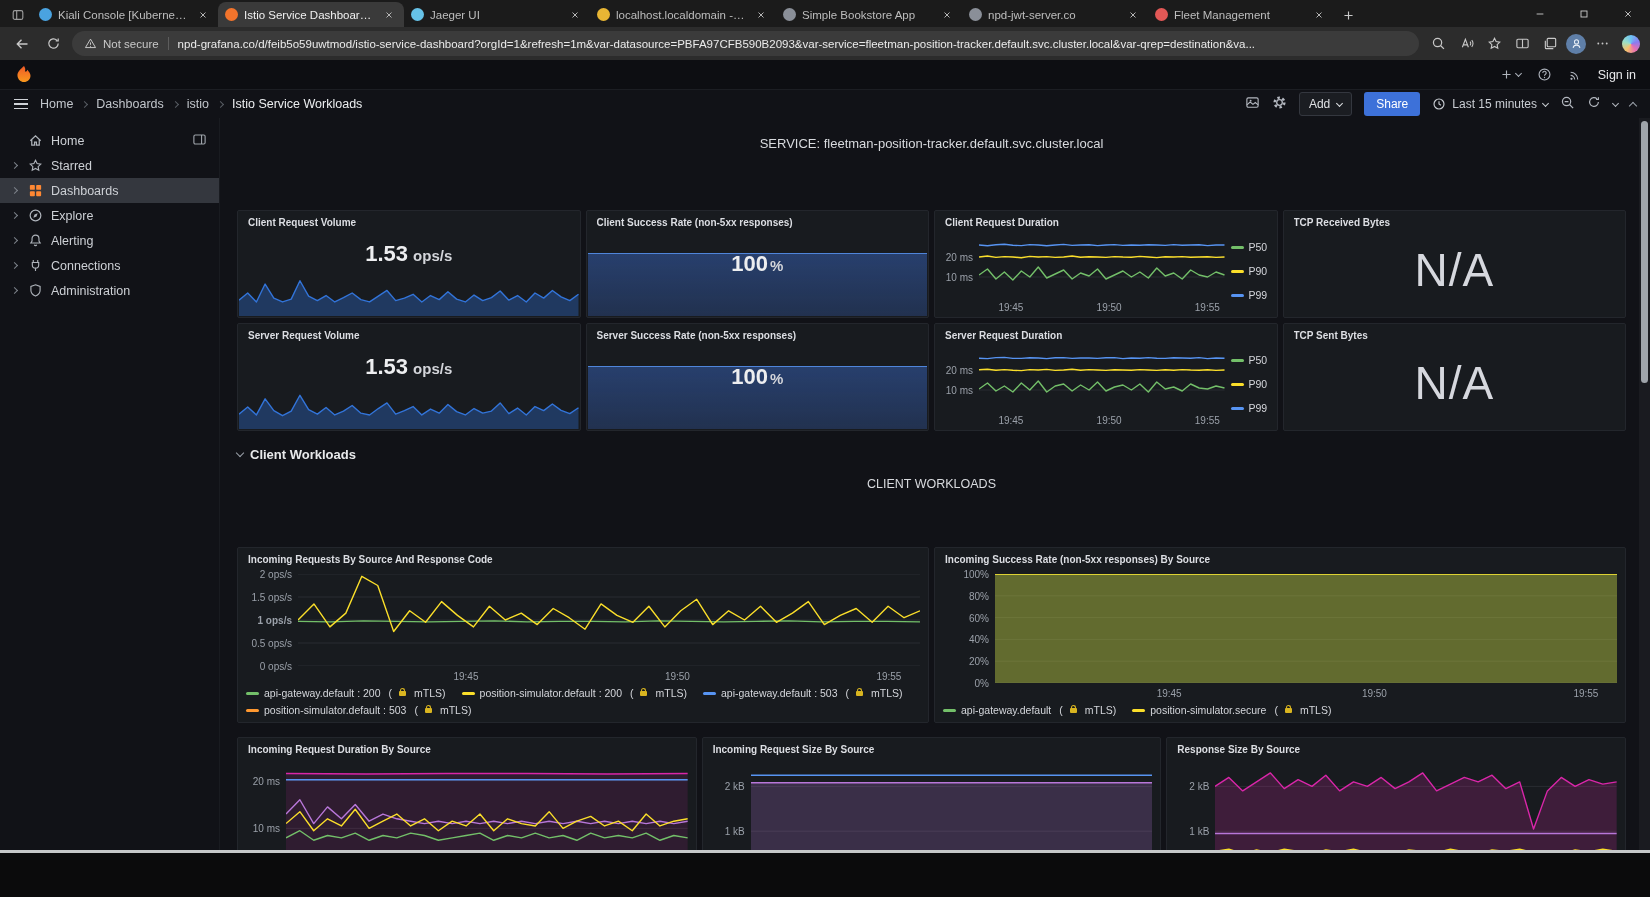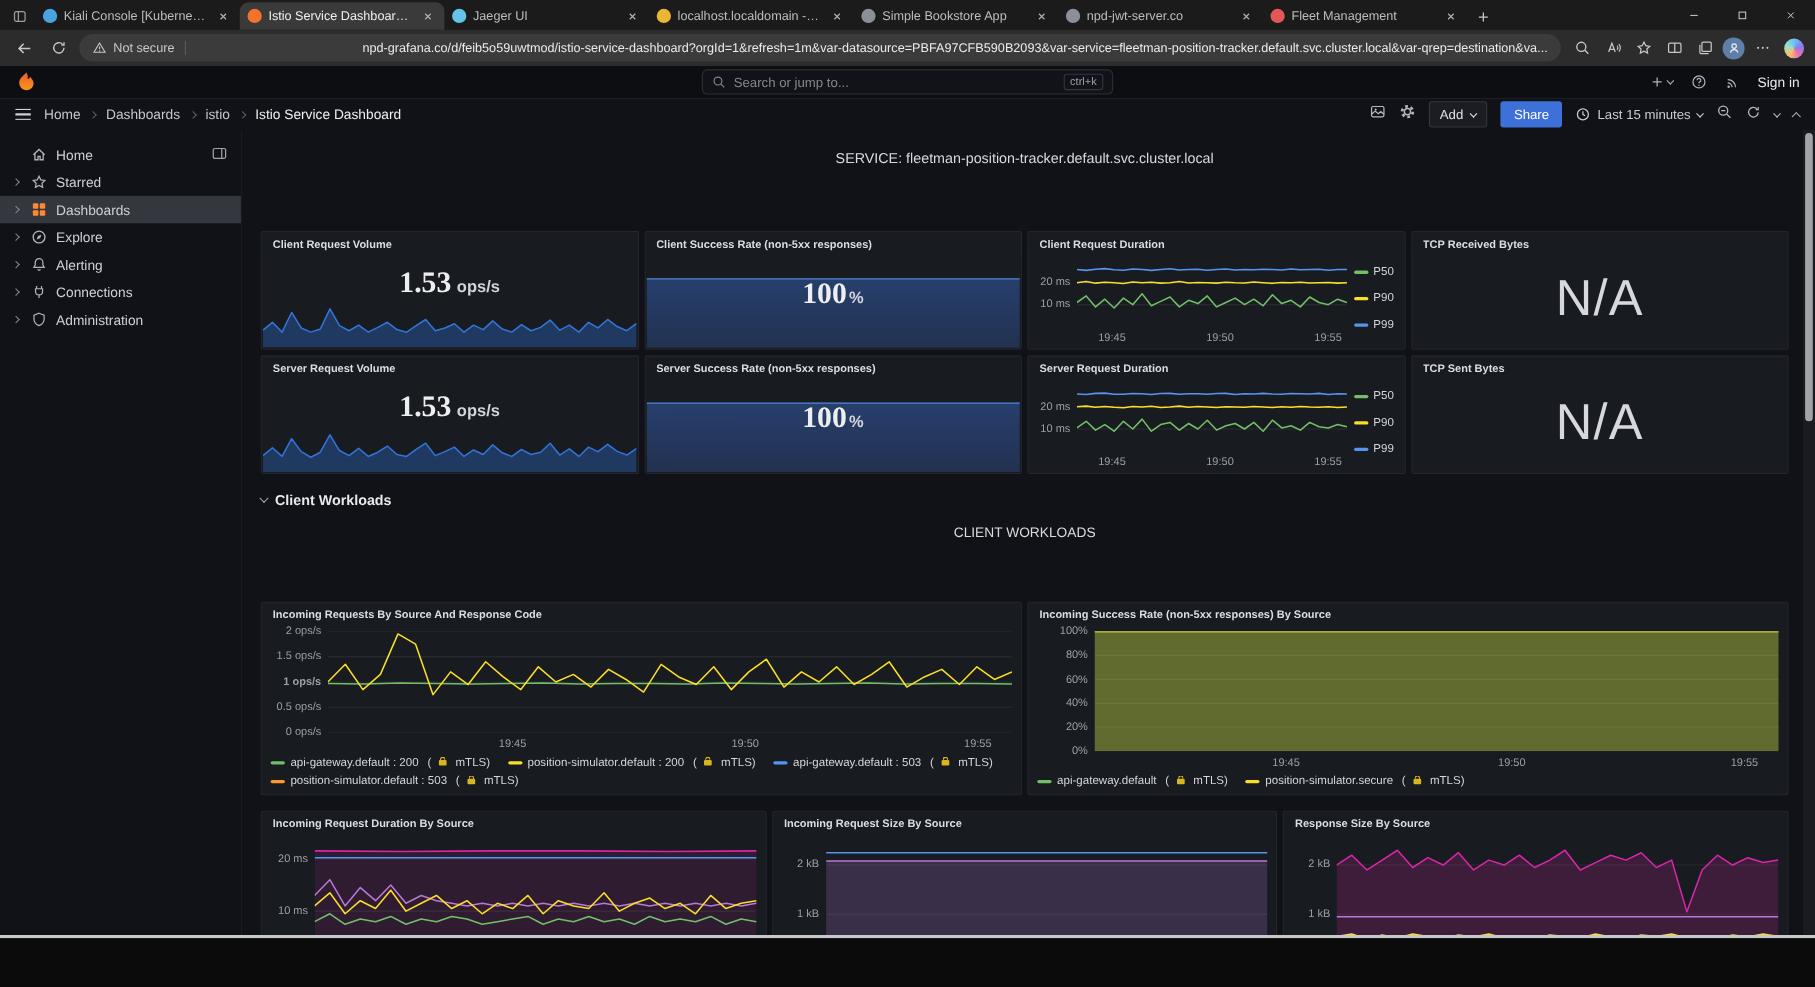--- a/index.html
+++ b/index.html
@@ -20,21 +20,21 @@
   .t-title { flex: 1; white-space: nowrap; overflow: hidden; text-overflow: ellipsis; }
   .t-close { flex: none; width: 16px; height: 16px; border-radius: 4px; display: flex; align-items: center; justify-content: center; color: #b5b5b5; }
   .newtab { width: 28px; height: 24px; display: flex; align-items: center; justify-content: center; color: #c9c9c9; }
   .wincontrols { margin-left: auto; display: flex; height: 27px; }
   .winbtn { width: 44px; display: flex; align-items: center; justify-content: center; color: #cfcfcf; }
   .addressrow { height: 33px; background: #2c2c2c; display: flex; align-items: center; padding: 0 10px; gap: 7px; }
   .nav-ico { width: 24px; height: 24px; display: flex; align-items: center; justify-content: center; color: #c8c8c8; flex: none; }
   .urlpill { flex: 1; height: 25px; background: #3b3b3b; border-radius: 13px; display: flex; align-items: center; padding: 0 12px; gap: 6px; min-width: 0; }
   .sec-label { color: #c9c9c9; font-size: 11.5px; white-space: nowrap; }
   .pill-div { width: 1px; height: 13px; background: #5d5d5d; margin: 0 3px; flex: none; }
-  .url { color: #ebebeb; font-size: 11.5px; white-space: nowrap; overflow: hidden; text-overflow: ellipsis; flex: 1; text-align: right; }
+  .url { color: #ebebeb; font-size: 11.5px; white-space: nowrap; overflow: hidden; text-overflow: ellipsis; flex: 1; }
   .addr-right { display: flex; align-items: center; gap: 4px; flex: none; }
   .avatar { width: 20px; height: 20px; border-radius: 50%; background: #5f7fa8; display: flex; align-items: center; justify-content: center; color: #e8eef6; }
   .copilot { width: 18px; height: 18px; border-radius: 50%; background: conic-gradient(#6cc3f5,#8a7bf0,#e86fb1,#f5c26c,#9be0c6,#6cc3f5); margin-left: 4px; }
   
   .gf-top { height: 30px; background: #0d0e12; border-bottom: 1px solid #1c1e23; display: flex; align-items: center; padding: 0 14px; position: relative; }
   .gf-logo { width: 20px; height: 20px; }
   .gf-search { position: absolute; left: 50%; transform: translateX(-50%); width: 374px; height: 23px; background: #111318; border: 1px solid #2c2f38; border-radius: 5px; display: flex; align-items: center; gap: 7px; padding: 0 8px; color: #818792; font-size: 12px; }
   .kbd { margin-left: auto; border: 1px solid #33363f; border-radius: 3px; font-size: 10px; padding: 1px 5px; color: #9aa0ab; }
   .gf-right { margin-left: auto; display: flex; align-items: center; gap: 16px; color: #aeb3bc; }
   .gf-ico-btn { display: flex; align-items: center; gap: 3px; }
@@ -72,21 +72,21 @@
   .service-text { text-align: center; color: #d8dade; font-size: 13px; height: 18px; margin-top: 12px; margin-bottom: 56px; }
   .cw-head { margin-top: 14px; }
   .cw-text { text-align: center; color: #d8dade; font-size: 12.5px; margin-top: 14px; height: 16px; }
   .row { display: grid; gap: 5px; }
   .row-4 { grid-template-columns: repeat(4, 1fr); height: 108px; margin-bottom: 5px; }
   .row-2 { grid-template-columns: repeat(2, 1fr); height: 176px; margin-top: 54px; }
   .row-3 { grid-template-columns: repeat(3, 1fr); height: 160px; margin-top: 14px; }
   .panel { position: relative; background: #181b1f; border: 1px solid #23262c; border-radius: 2px; overflow: hidden; }
   .p-title { position: absolute; top: 6px; left: 10px; right: 10px; font-size: 10px; font-weight: 600; color: #dcdee3; white-space: nowrap; overflow: hidden; z-index: 3; }
   .spark-num { position: absolute; top: 32px; left: 0; right: 0; display: flex; justify-content: center; align-items: baseline; gap: 5px; z-index: 2; }
-  .num-big { font-size: 27px; font-weight: 700; color: #edeef0; line-height: 1; font-family: Liberation Serif, serif; }
+  .num-big { font-size: 22px; font-weight: 700; color: #edeef0; line-height: 1; }
   .num-unit { font-size: 15px; font-weight: 700; color: #d3d5da; }
   .spark-svg { position: absolute; left: 1px; right: 1px; bottom: 1px; height: 46px; width: calc(100% - 2px); }
   .pct-fill { position: absolute; left: 1px; right: 1px; bottom: 1px; top: 40%; background: linear-gradient(180deg, rgba(61,113,217,0.42), rgba(61,113,217,0.26)); border-top: 1px solid rgba(87,148,242,0.85); }
   .pct-num { position: absolute; inset: 14px 0 0 0; display: flex; align-items: baseline; justify-content: center; gap: 2px; z-index: 2; padding-top: 28px; }
   .stat-na { position: absolute; inset: 12px 0 0 0; display: flex; align-items: center; justify-content: center; font-size: 46px; font-weight: 500; color: #d6d8de; letter-spacing: 1px; }
   .ts { position: absolute; inset: 26px 8px 4px 8px; display: flex; flex-direction: column; }
   .ts-main { flex: 1; display: flex; min-height: 0; }
   .ts-ylab { position: relative; height: calc(100% - 16px); flex: none; }
   .ylab { position: absolute; right: 6px; font-size: 10px; color: #9aa0a9; transform: translateY(-50%); white-space: nowrap; }
   .ts-plot { flex: 1; position: relative; min-width: 0; }
@@ -278,28 +278,20 @@
       <svg width="20" height="20" viewBox="0 0 20 20">
         <defs>
             <linearGradient id="gflame" x1="0" y1="1" x2="0" y2="0">
               <stop offset="0" stop-color="#f8981d"></stop>
               <stop offset="1" stop-color="#f05a28"></stop>
             </linearGradient>
           </defs>
         <path d="M10 1C7 4 3 6.5 3.5 11c.4 3.4 3 6 6.5 6s6.5-2.8 6.5-6.3c0-2.8-1.8-4-3-6-.8 1.6-1.6 2.3-2.6 1.7C11.8 4.6 11 2.6 10 1Z" fill="url(#gflame)"></path>
       </svg>
     </div>
-    <div class="gf-search">
-      <svg width="13" height="13" viewBox="0 0 16 16">
-          <circle cx="7" cy="7" r="4.4" fill="none" stroke="currentColor" stroke-width="1.3"></circle>
-          <path d="M10.4 10.4 14 14" stroke="currentColor" stroke-width="1.3"></path>
-        </svg>
-      <span>Search or jump to...</span>
-      <span class="kbd">ctrl+k</span>
-    </div>
     <div class="gf-right">
       <div class="gf-ico-btn">
         <svg width="13" height="13" viewBox="0 0 16 16">
             <path d="M8 3v10M3 8h10" stroke="currentColor" stroke-width="1.4"></path>
           </svg>
         <span class="caret"></span>
       </div>
       <div class="gf-ico-btn">
         <svg width="15" height="15" viewBox="0 0 16 16">
             <circle cx="8" cy="8" r="5.8" fill="none" stroke="currentColor" stroke-width="1.2"></circle>
@@ -323,21 +315,21 @@
         <i></i>
         <i></i>
       </span>
     <div class="crumbs" id="crumbs">
         <span class="crumb">Home</span>
         <span class="chev right" style="color: rgb(88, 93, 100);"></span>
         <span class="crumb">Dashboards</span>
         <span class="chev right" style="color: rgb(88, 93, 100);"></span>
         <span class="crumb">istio</span>
         <span class="chev right" style="color: rgb(88, 93, 100);"></span>
-        <span class="crumb last">Istio Service Dashboard</span>
+        <span class="crumb last">Istio Service Workloads</span>
       </div>
     <div class="crumb-toolbar">
       <div>
         <svg width="15" height="15" viewBox="0 0 16 16">
             <rect x="2" y="3" width="12" height="10" rx="1.5" fill="none" stroke="currentColor" stroke-width="1.2"></rect>
             <path d="M2 10.5l3.5-3 3 2.5 2.5-2 3 2.5" fill="none" stroke="currentColor" stroke-width="1.2"></path>
             <circle cx="6" cy="6" r="1" fill="currentColor"></circle>
           </svg>
       </div>
       <div>

